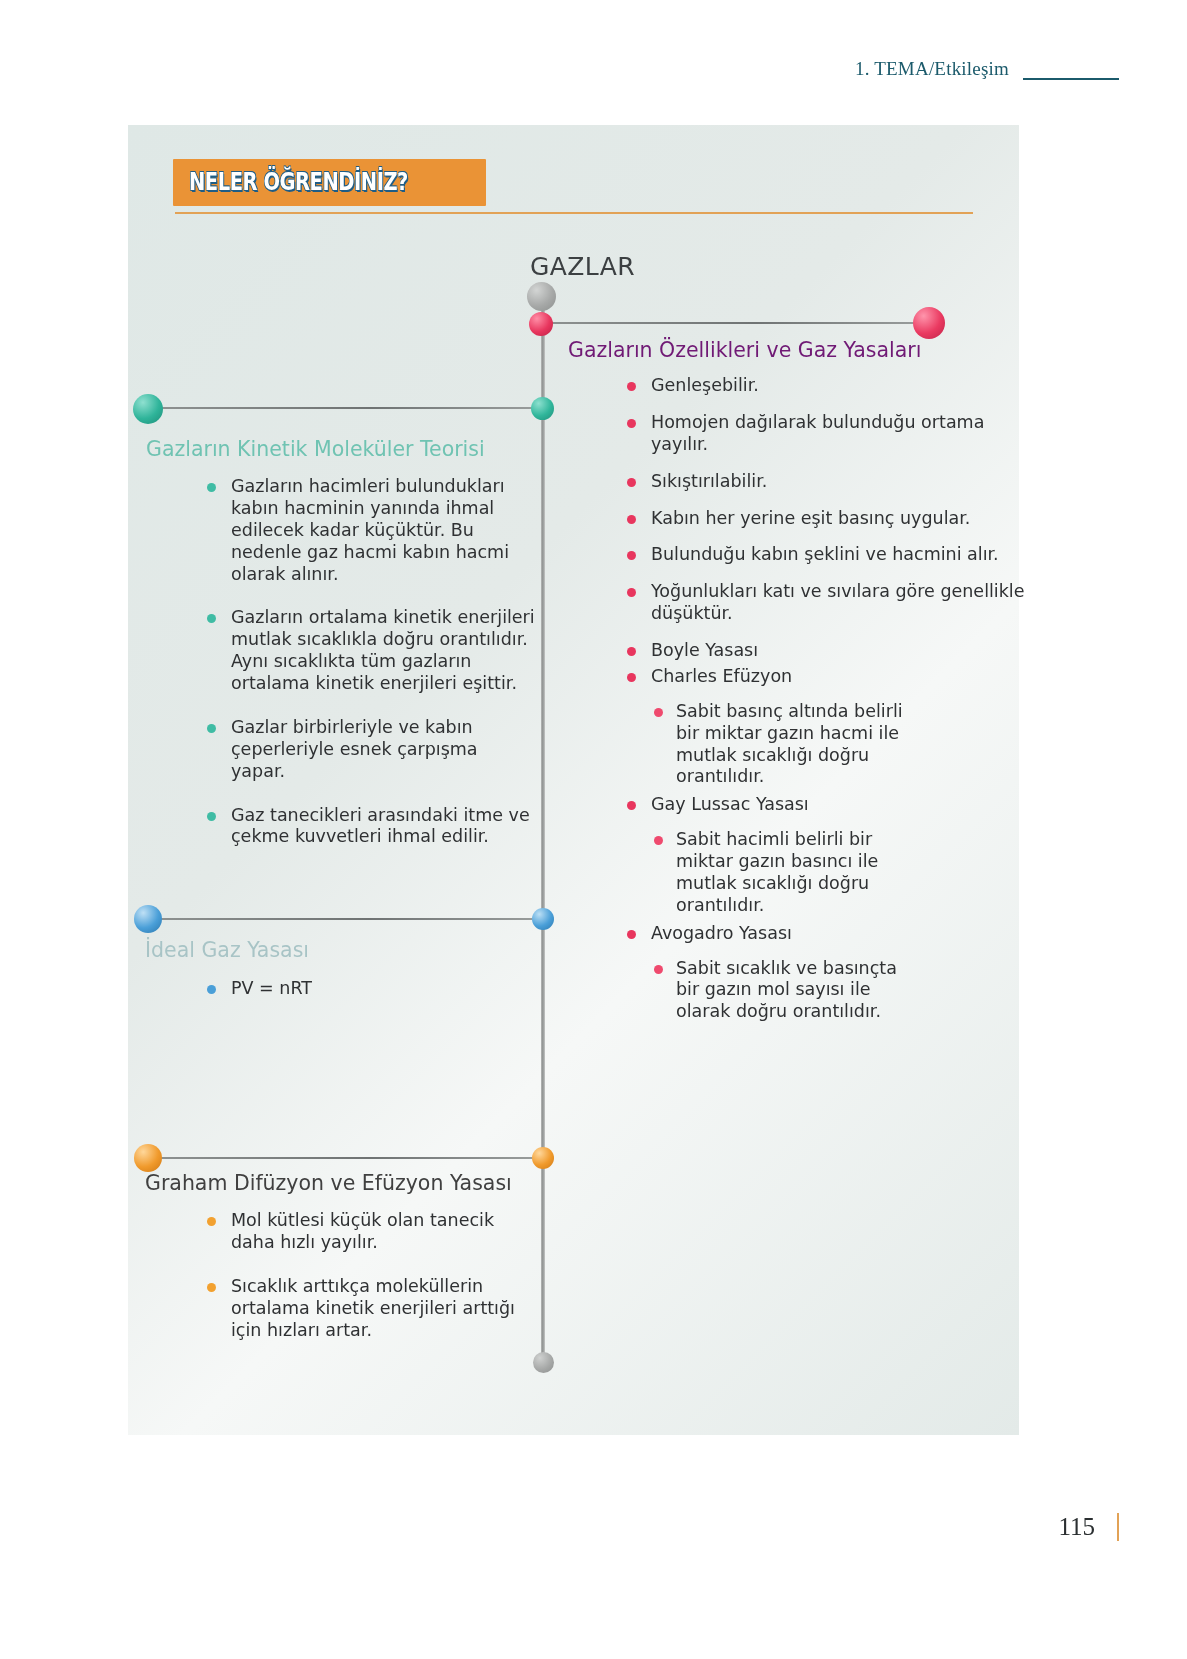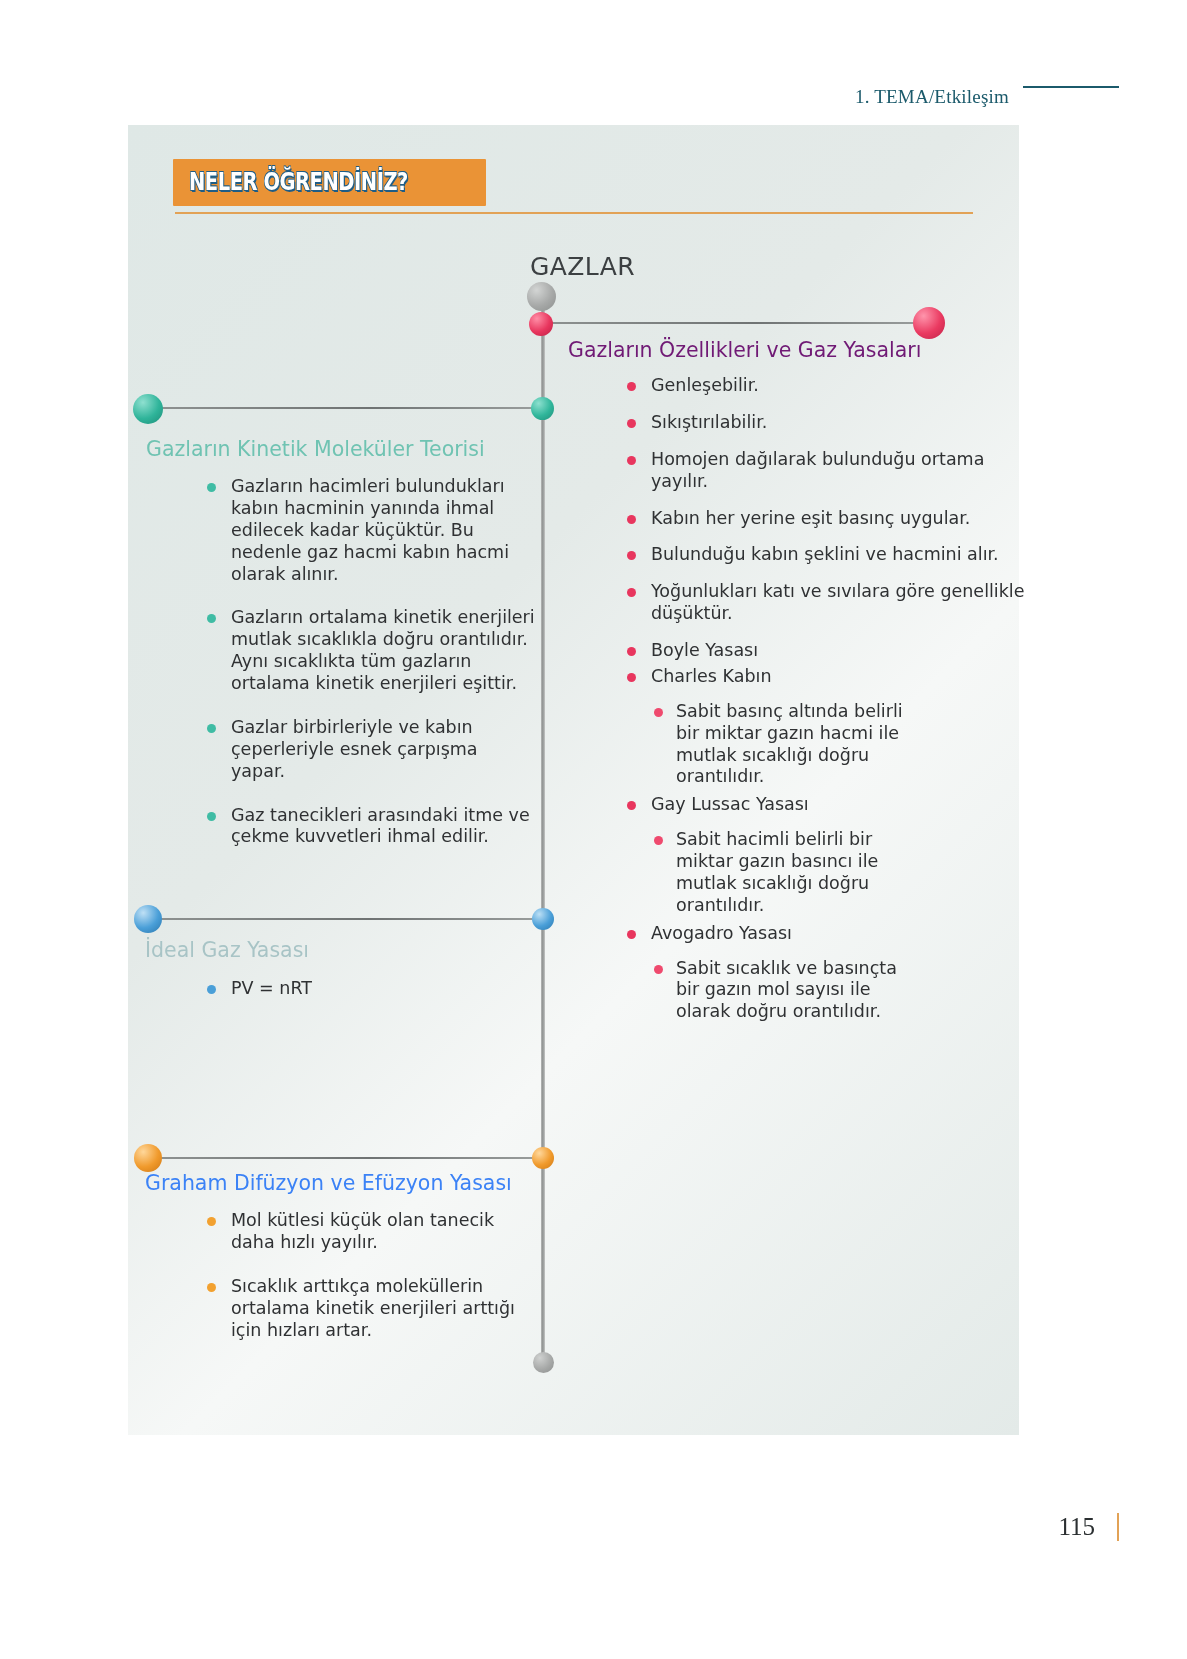--- a/index.html
+++ b/index.html
@@ -14,23 +14,22 @@
     font-family: "DejaVu Sans", sans-serif;
     overflow: hidden;
   }
 
   
   .page-header {
     position: absolute;
     top: 58px;
     right: 68px;
     display: flex;
-    align-items: flex-start;
+    align-items: flex-end;
     gap: 14px;
-    margin-top: 28px;
   }
   .page-header .tema-text {
     font-family: "Liberation Serif", serif;
     font-size: 19px;
     color: #1b5a6b;
     white-space: nowrap;
     letter-spacing: .2px;
   }
   .page-header .header-rule {
     width: 96px;
@@ -221,45 +220,45 @@
 
 <div class="sec-title" style="left:568px; top:338px; color:#701a75;">Gazların Özellikleri ve Gaz Yasaları</div>
 
 <ul class="bullets" style="left:625px; top:375px; width:400px;">
   <li>
     <span class="dot" style="background:#e8365e;"></span>
     <span>Genleşebilir.</span>
   </li>
   <li>
     <span class="dot" style="background:#e8365e;"></span>
+    <span>Homojen dağılarak bulunduğu ortama yayılır.</span>
+  </li>
+  <li>
+    <span class="dot" style="background:#e8365e;"></span>
     <span>Sıkıştırılabilir.</span>
   </li>
   <li>
     <span class="dot" style="background:#e8365e;"></span>
-    <span>Homojen dağılarak bulunduğu ortama yayılır.</span>
-  </li>
-  <li>
-    <span class="dot" style="background:#e8365e;"></span>
     <span>Kabın her yerine eşit basınç uygular.</span>
   </li>
   <li>
     <span class="dot" style="background:#e8365e;"></span>
     <span>Bulunduğu kabın şeklini ve hacmini alır.</span>
   </li>
   <li>
     <span class="dot" style="background:#e8365e;"></span>
     <span>Yoğunlukları katı ve sıvılara göre genellikle düşüktür.</span>
   </li>
   <li style="margin-bottom:4px;">
     <span class="dot" style="background:#e8365e;"></span>
     <span>Boyle Yasası</span>
   </li>
   <li style="margin-bottom:4px;">
     <span class="dot" style="background:#e8365e;"></span>
-    <span>Charles Kabın</span>
+    <span>Charles Efüzyon</span>
     <ul class="sub-bullets" style="width:262px;">
       <li>
         <span class="dot" style="background:#ef4a6e;"></span>
         <span>Sabit basınç altında belirli bir miktar gazın hacmi ile mutlak sıcaklığı doğru orantılıdır.</span>
       </li>
     </ul>
   </li>
   <li style="margin-bottom:4px;">
     <span class="dot" style="background:#e8365e;"></span>
     <span>Gay Lussac Yasası</span>
@@ -323,21 +322,21 @@
     <span>PV = nRT</span>
   </li>
 </ul>
 
 <div class="branch-line" style="left:158px; top:1157px; width:384px;"></div>
 <div class="node" style="left:134px; top:1144px; width:28px; height:28px;
             background: radial-gradient(circle at 33% 28%, #ffd79a, #f09a2c 55%, #cf7713);"></div>
 <div class="node" style="left:532px; top:1147px; width:22px; height:22px;
             background: radial-gradient(circle at 33% 28%, #ffd89c, #f09a2c 55%, #d07a14);"></div>
 
-<div class="sec-title" style="left:145px; top:1171px; color:#3b82f6;">Graham Difüzyon ve Efüzyon Yasası</div>
+<div class="sec-title" style="left:145px; top:1171px; color:#404040;">Graham Difüzyon ve Efüzyon Yasası</div>
 
 <ul class="bullets" style="left:205px; top:1210px; width:330px;">
   <li style="margin-bottom:22px;">
     <span class="dot" style="background:#f2a130;"></span>
     <span>Mol kütlesi küçük olan tanecik daha hızlı yayılır.</span>
   </li>
   <li>
     <span class="dot" style="background:#f2a130;"></span>
     <span>Sıcaklık arttıkça moleküllerin ortalama kinetik enerjileri arttığı için hızları artar.</span>
   </li>

